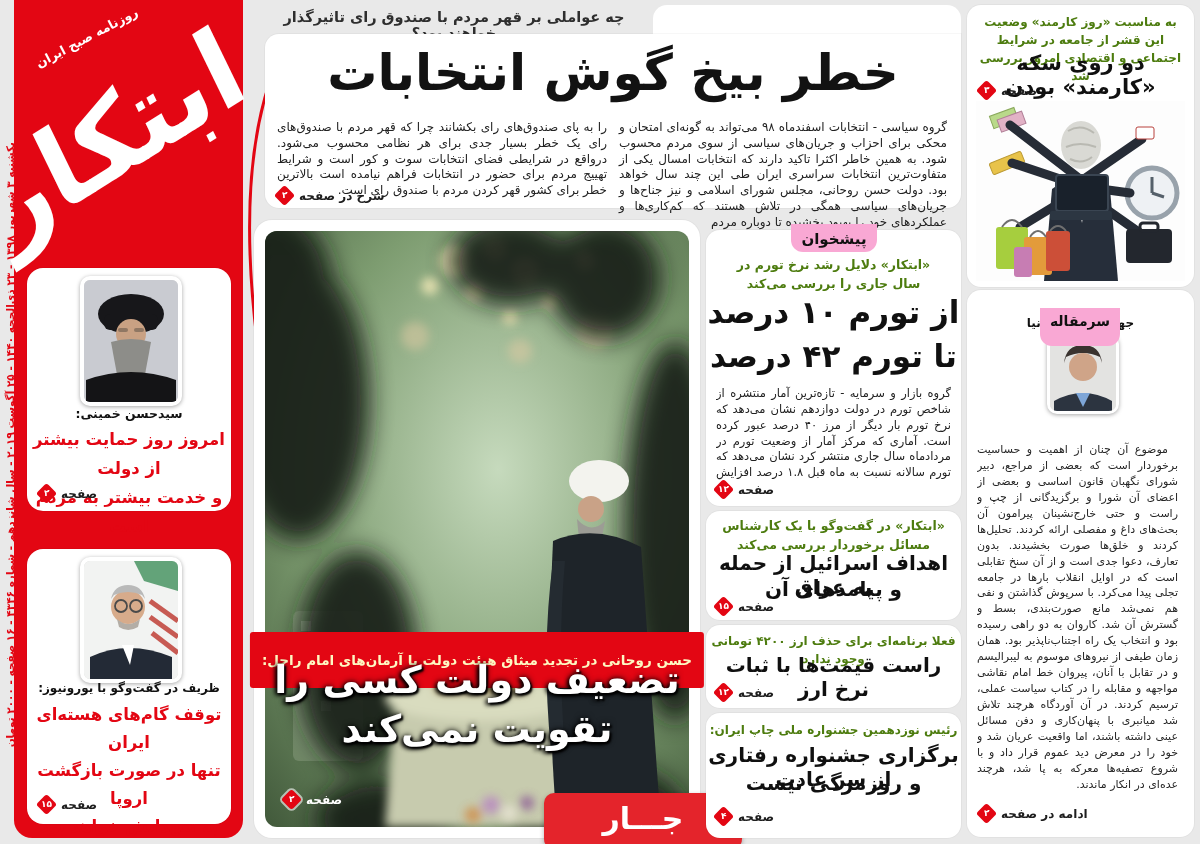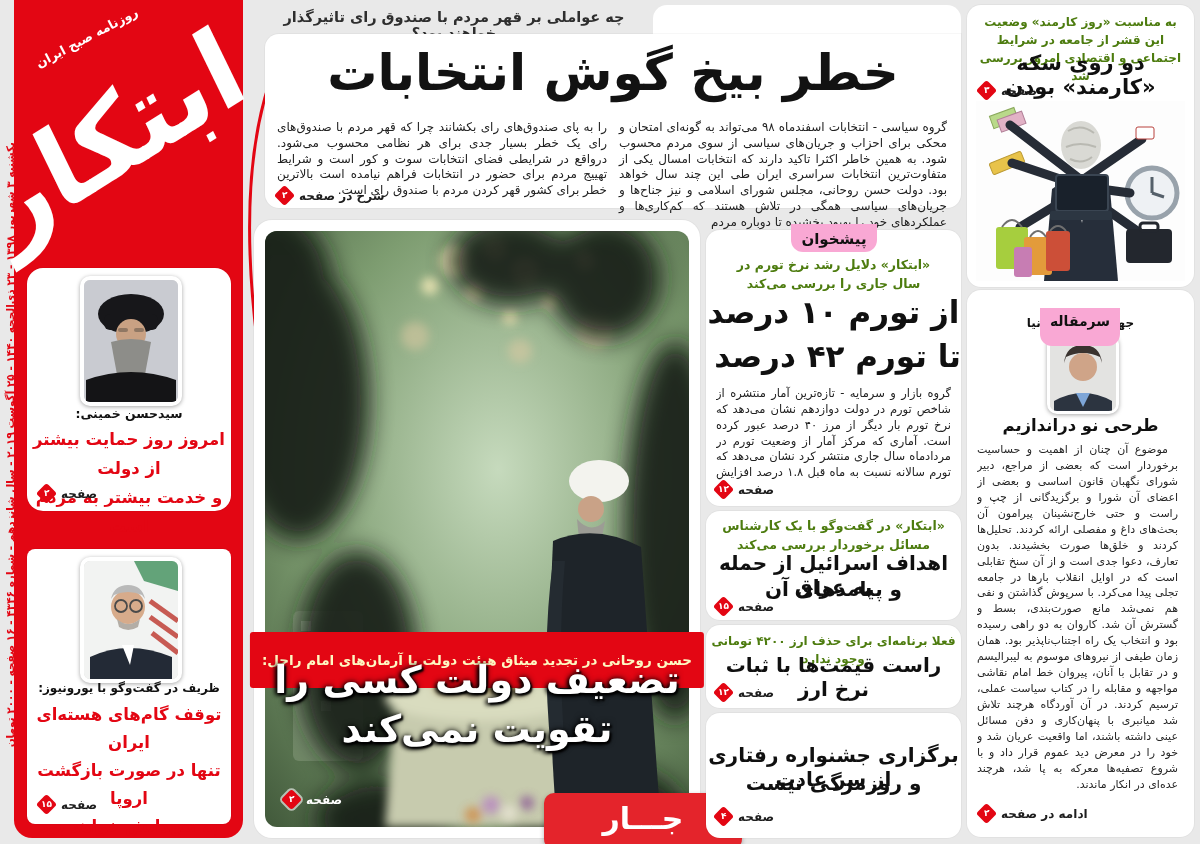--- a/index.html
+++ b/index.html
@@ -92,21 +92,21 @@
         <div>و خدمت بیشتر به مردم است</div>
       </div>
       <div class="badge" style="left:12px;top:218px;">
         <span class="lbl">صفحه</span>
         <span class="diamond">
             <b>۲</b>
           </span>
       </div>
     </div>
 
-    <div class="panel" style="left:13px;top:549px;width:204px;height:275px;border-radius:8px;">
+    <div class="panel" style="left:13px;top:549px;width:204px;height:275px;border-radius:16px;">
       <div class="photo-frame" style="left:53px;top:8px;width:94px;height:118px;">
         <svg width="94" height="118" viewBox="0 0 94 118" preserveAspectRatio="none">
           <rect width="94" height="118" fill="#f2f3f2"></rect>
           <path d="M50 0 L94 0 L94 30 L60 20 Z" fill="#3f8f5a" opacity="0.8"></path>
           <g stroke="#c04038" stroke-width="5" opacity="0.85">
             <line x1="66" y1="40" x2="94" y2="60"></line>
             <line x1="66" y1="56" x2="94" y2="76"></line>
             <line x1="68" y1="72" x2="94" y2="92"></line>
           </g>
           <circle cx="44" cy="46" r="17" fill="#d7ab8b"></circle>
@@ -231,21 +231,21 @@
         </span>
     </div>
     <div class="watermark rtl">جـــار</div>
   </div>
 
   <div class="notch-tab rtl" style="left:791px;top:224px;width:86px;height:28px;font-size:15px;line-height:30px;">پیشخوان</div>
 
   <div class="panel" style="left:706px;top:230px;width:255px;height:276px;">
     <div class="item-kicker rtl" style="top:26px;padding:0 18px;box-sizing:border-box;">«ابتکار» دلایل رشد نرخ تورم در سال جاری را بررسی می‌کند</div>
     <div class="item-headline rtl" style="top:64px;font-size:31px;">از تورم ۱۰ درصد</div>
-    <div class="item-headline rtl" style="top:108px;font-size:31px;text-align:right;">تا تورم ۴۲ درصد</div>
+    <div class="item-headline rtl" style="top:108px;font-size:31px;">تا تورم ۴۲ درصد</div>
     <div class="just rtl" style="position:absolute;top:156px;left:10px;width:235px;height:94px;overflow:hidden;
          font-size:11.5px;line-height:1.38;color:#222;">گروه بازار و سرمایه - تازه‌ترین آمار منتشره از شاخص تورم در دولت دوازدهم نشان می‌دهد که نرخ تورم بار دیگر از مرز ۴۰ درصد عبور کرده است. آماری که مرکز آمار از وضعیت تورم در مردادماه سال جاری منتشر کرد نشان می‌دهد که تورم سالانه نسبت به ماه قبل ۱.۸ درصد افزایش یافته و به ۴۲.۲ درصد رسیده است.</div>
     <div class="badge" style="left:10px;top:252px;">
       <span class="lbl">صفحه</span>
       <span class="diamond">
           <b>۱۲</b>
         </span>
     </div>
   </div>
 
@@ -266,20 +266,21 @@
     <div class="item-headline rtl" style="top:28px;font-size:20px;">راست قیمت‌ها با ثبات نرخ ارز</div>
     <div class="badge" style="left:10px;top:60px;">
       <span class="lbl">صفحه</span>
       <span class="diamond">
           <b>۱۲</b>
         </span>
     </div>
   </div>
 
   <div class="panel" style="left:706px;top:713px;width:255px;height:125px;">
+    <div class="item-kicker rtl" style="top:8px;font-size:12px;">رئیس نوزدهمین جشنواره ملی چاپ ایران:</div>
     <div class="item-headline rtl" style="top:58px;font-size:20px;">و روزمرگی نیست</div>
     <div class="item-headline rtl" style="top:30px;font-size:20px;">برگزاری جشنواره رفتاری از سر عادت</div>
     <div class="badge" style="left:10px;top:96px;">
       <span class="lbl">صفحه</span>
       <span class="diamond">
           <b>۴</b>
         </span>
     </div>
   </div>
 
@@ -334,21 +335,20 @@
     <div class="rtl center" style="position:absolute;top:26px;width:100%;font-size:12px;font-weight:bold;color:#111;">جهانبخش محبی‌نیا</div>
     <div class="photo-frame" style="left:80px;top:44px;width:66px;height:74px;border-width:3px;">
       <svg width="66" height="74" viewBox="0 0 66 74" preserveAspectRatio="none">
         <rect width="66" height="74" fill="#e3e3e1"></rect>
         <path d="M14 26 Q16 8 33 8 Q50 8 52 26 L50 20 Q33 12 16 20 Z" fill="#3a332f"></path>
         <circle cx="33" cy="30" r="14" fill="#cfa488"></circle>
         <path d="M4 64 Q33 48 62 64 L62 74 L4 74 Z" fill="#2c3440"></path>
         <path d="M26 56 L40 56 L33 70 Z" fill="#7ea6d8"></path>
       </svg>
     </div>
-    <div class="rtl center" style="position:absolute;top:126px;width:100%;font-size:16.5px;font-weight:bold;color:#0f0f0f;">طرحی نو دراندازیم</div>
     <div class="ed-body just rtl" style="position:absolute;top:152px;left:10px;width:207px;height:356px;overflow:hidden;">
       <p>موضوع آن چنان از اهمیت و حساسیت برخوردار است که بعضی از مراجع، دبیر شورای نگهبان قانون اساسی و بعضی از اعضای آن شورا و برگزیدگانی از چپ و راست و حتی خارج‌نشینان پیرامون آن بحث‌های داغ و مفصلی ارائه کردند. تحلیل‌ها کردند و خلق‌ها صورت بخشیدند. بدون تعارف، دعوا جدی است و از آن سنخ تقابلی است که در اوایل انقلاب بارها در جامعه تجلی پیدا می‌کرد. با سرپوش گذاشتن و نفی هم نمی‌شد مانع صورت‌بندی، بسط و گسترش آن شد. کاروان به دو راهی رسیده بود و انتخاب یک راه اجتناب‌ناپذیر بود. همان زمان طیفی از نیروهای موسوم به لیبرالیسم و در تقابل با آنان، پیروان خط امام نقاشی مواجهه و مقابله را در کتاب سیاست عملی، ترسیم کردند. در آن آوردگاه هرچند تلاش شد میانبری با پنهان‌کاری و دفن مسائل عینی داشته باشند، اما واقعیت عریان شد و خود را در معرض دید عموم قرار داد و با شروع تصفیه‌ها معرکه به پا شد، هرچند عده‌ای در انکار ماندند.</p>
       <p>ماجرای روحانیت مبارز و مجمع روحانیون روایتگری و انعکاس‌دهنده صدای بازار مسگران بود. بوق وحدت آنچنان رسا و بلند نواخته می‌شد تا اختلاف سلیقه‌ها در آن گم شود اما تضاد عمیق‌تر و گسل گشادتر از آن بود که بتوان بر آن سازه، یگانگی ساخت. بالاخره رحمتی که توقع می‌رفت به زحمت افتاد.</p>
     </div>
     <div class="badge" style="left:12px;top:516px;">
       <span class="lbl">ادامه در صفحه</span>
       <span class="diamond">
           <b>۲</b>
         </span>
     </div>

